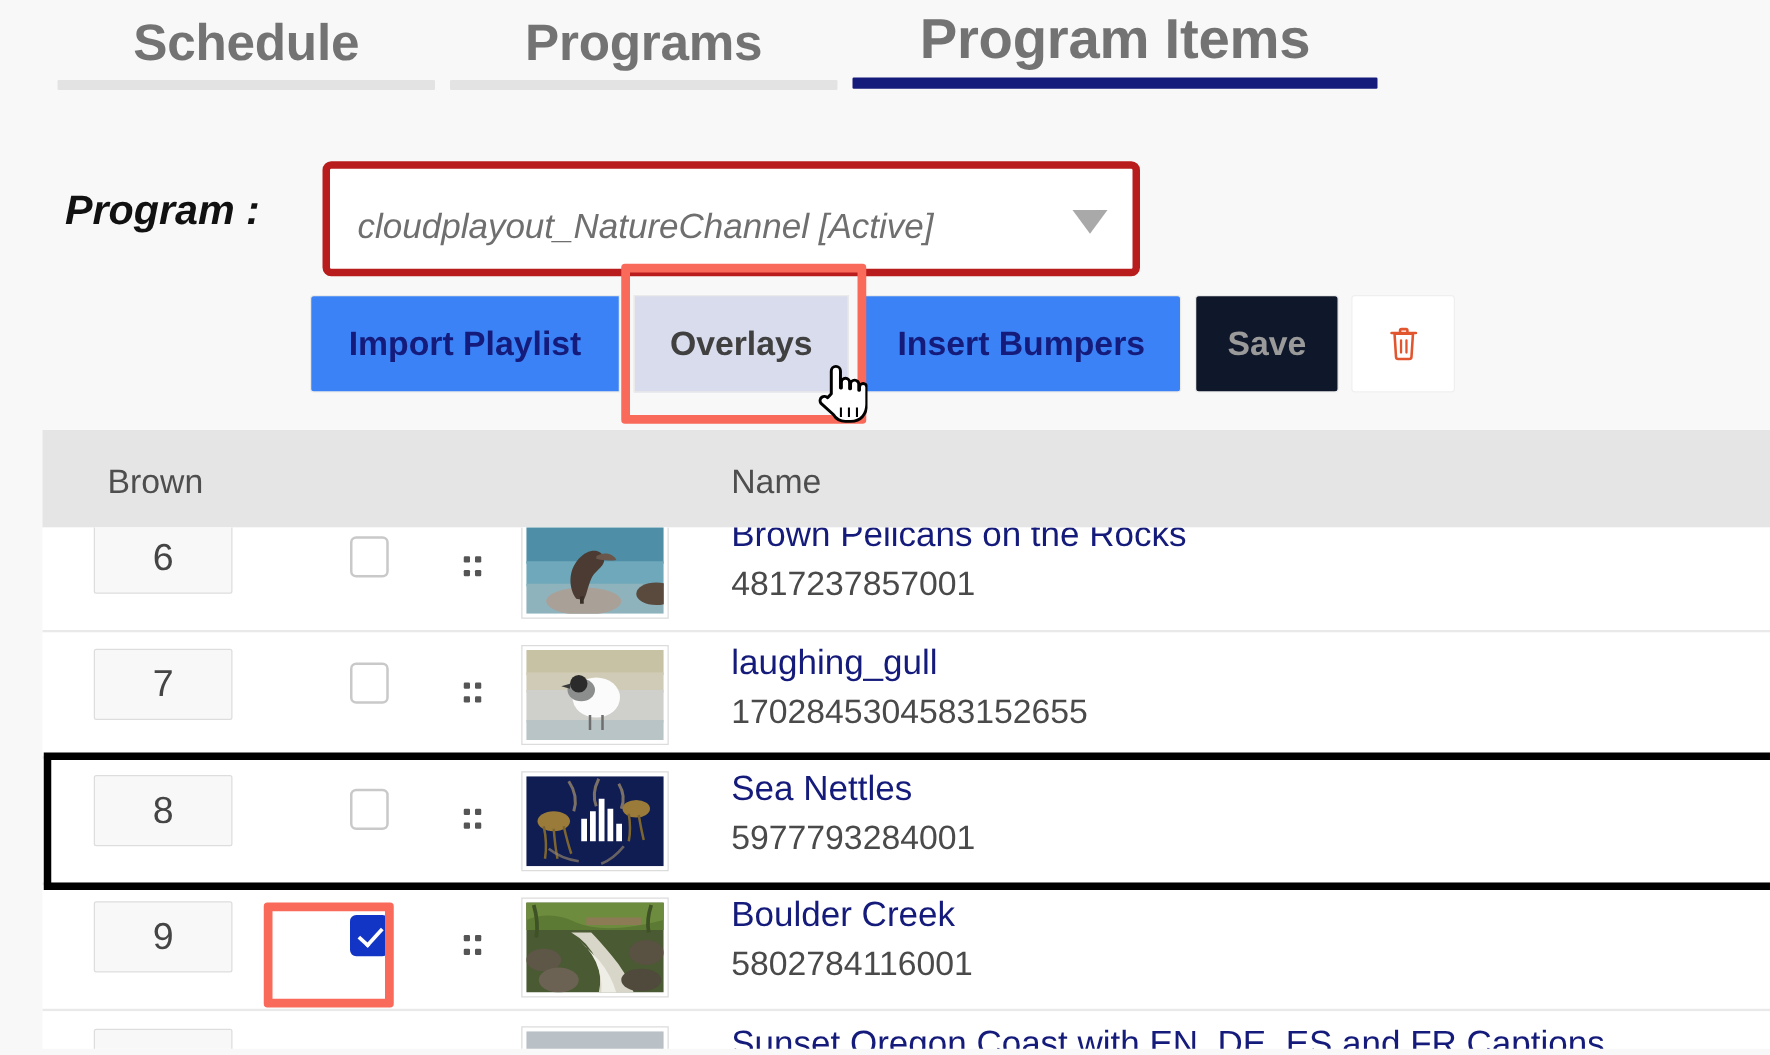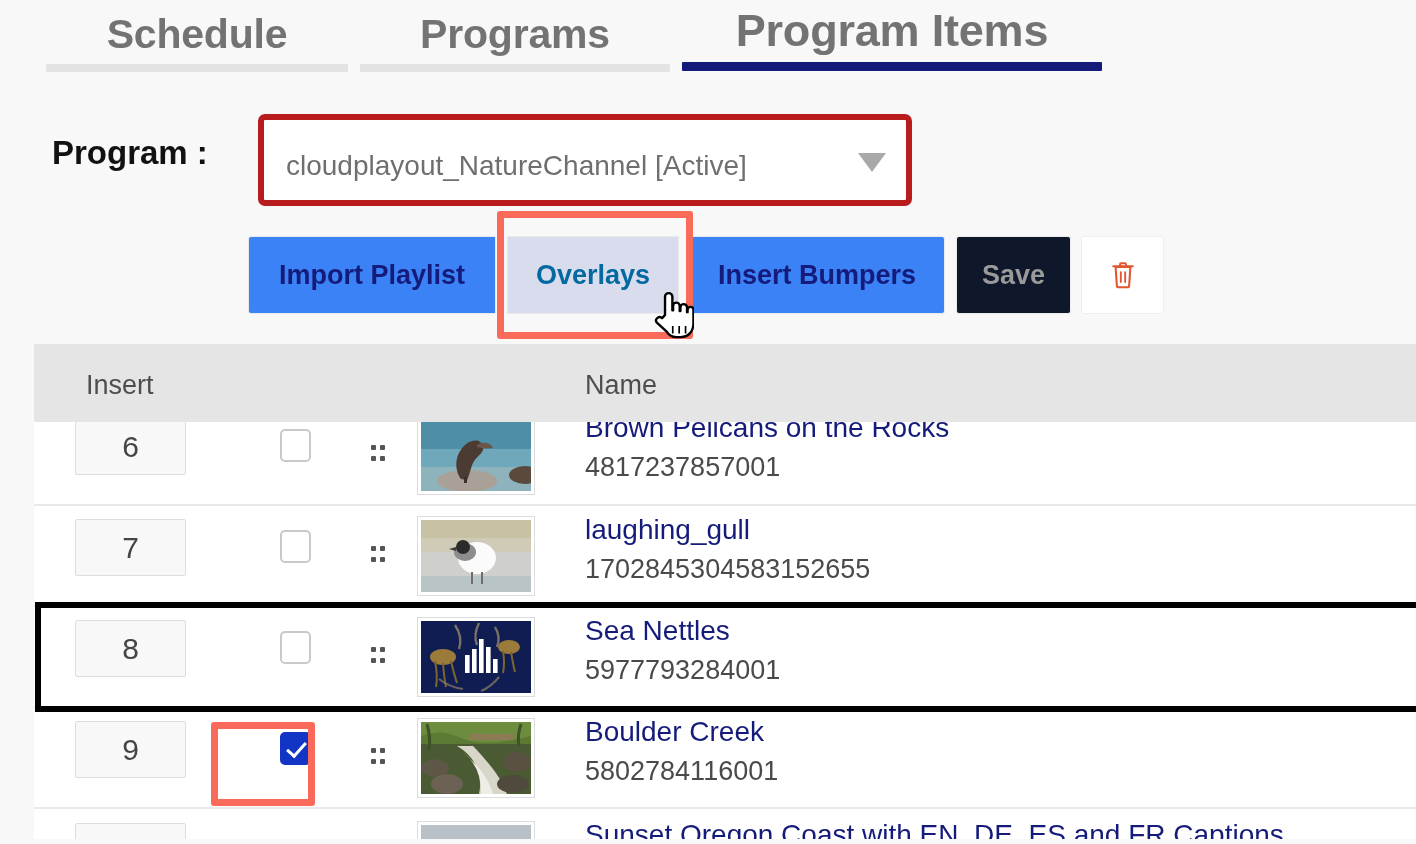--- a/index.html
+++ b/index.html
@@ -36,21 +36,21 @@
   }
   .tab.active .tab-underline { background: #151b7a; height: 9px; }
   .tab-schedule  { left: 46px;  width: 302px; }
   .tab-schedule .tab-label { font-size: 41px; }
   .tab-programs  { left: 360px; width: 310px; }
   .tab-programs .tab-label { font-size: 41px; }
   .tab-items     { left: 682px; width: 420px; top: 8px; }
   .tab-items .tab-label { font-size: 45px; }
 
   
-  .program-row { position: absolute; left: 0; top: 112px; height: 96px; width: 1416px; }
+  .program-row { position: absolute; left: 0; top: 127px; height: 96px; width: 1416px; font-style: italic; }
   .program-label {
     position: absolute; left: 52px; top: 22px;
     font-size: 33px; font-weight: bold; color: #111111;
     white-space: nowrap;
   }
   .program-select {
     position: absolute; left: 258px; top: 2px;
     width: 654px; height: 92px;
     background: #ffffff;
     border: 6px solid #b91c1c;
@@ -81,21 +81,21 @@
     cursor: pointer;
     white-space: nowrap;
   }
   .btn-add {
     left: 34px; width: 204px;
     background: #1335c6; color: #ffffff; border: none; border-radius: 3px;
   }
   .btn-import { left: 248px; width: 248px; border-radius: 3px 0 0 3px; }
   .btn-overlays {
     left: 507px; width: 172px;
-    background: #d9dcec; color: #0369a1;
+    background: #d9dcec; color: #404040;
     border-left: 1px solid #eaeaea; border-right: 1px solid #eaeaea;
   }
   .btn-bumpers { left: 689px; width: 256px; border-radius: 0 3px 3px 0; }
   .btn-save {
     left: 956px; width: 115px;
     background: #0f172a; color: #9a9a9a; border: 1px solid #ececec;
     border-radius: 3px; font-weight: bold; cursor: default;
   }
   .btn-delete {
     left: 1081px; width: 83px;
@@ -269,21 +269,21 @@
 
   <div class="annot annot-overlays"></div>
 
   <svg class="cursor" viewBox="0 0 24 28">
     <path d="M8.2 14.5 V4.6 a2 2 0 0 1 4 0 V12 h0.4 V9.6 a1.8 1.8 0 0 1 3.6 0 V12.4 h0.4 V10.4 a1.8 1.8 0 0 1 3.6 0 V13 h0.3 V11.7 a1.6 1.6 0 0 1 3.2 0 V19 c0 4.4 -2.6 7.6 -7 7.6 h-2.4 c-2.6 0 -4 -1 -5.2 -3 L3.6 18.6 a1.9 1.9 0 0 1 3 -2.3 z" fill="#ffffff" stroke="#000000" stroke-width="1.3" stroke-linejoin="round"></path>
     <path d="M12.4 20.5 v4.2 M15.9 20.5 v4.2 M19.4 20.5 v4.2" stroke="#000000" stroke-width="0.9" fill="none"></path>
   </svg>
 
   <div class="table">
     <div class="thead">
-      <div class="th th-order">Insert</div>
+      <div class="th th-order">Brown</div>
       <div class="th th-name">Name</div>
     </div>
 
     <div class="rows">
 
       <div class="row row-clip first">
         <div class="cell-order">6</div>
         <div class="cell-check">
           <div class="cb"></div>
         </div>

